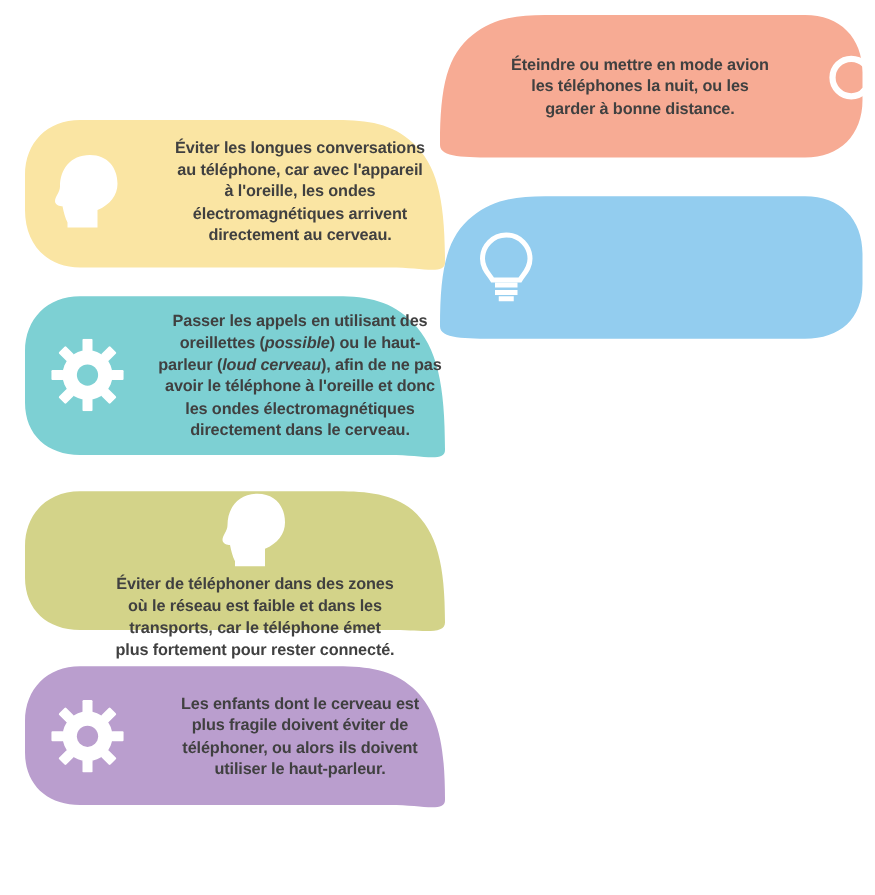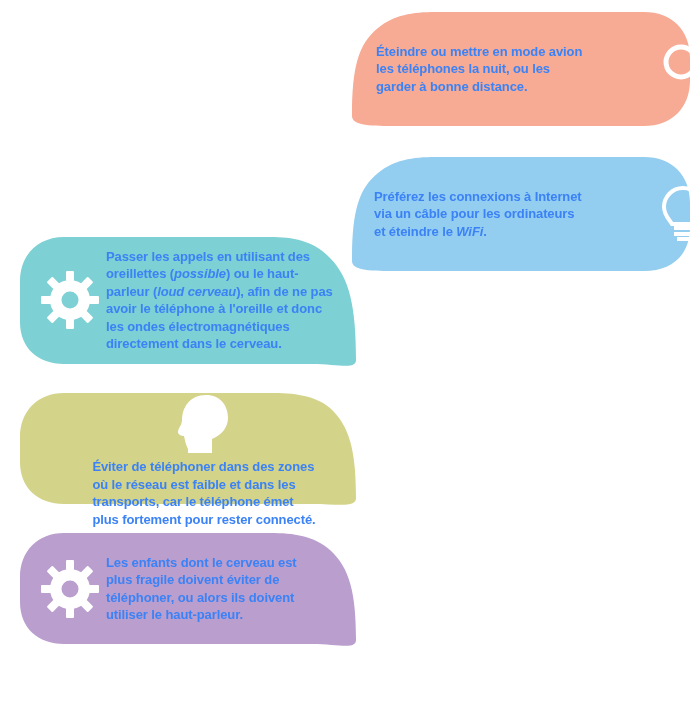--- a/index.html
+++ b/index.html
@@ -34,24 +34,25 @@
   }
   .bubble-content {
     position: absolute;
     left: 0;
     top: 0;
     width: 100%;
     display: flex;
     align-items: center;
   }
   .bubble-text {
-    color: #3b82f6;
+    color: #404040;
     font-weight: bold;
     font-size: 13px;
     line-height: 17.5px;
+    text-align: center;
     letter-spacing: -0.1px;
     white-space: pre-line;
   }
   .bubble-text em {
     font-style: italic;
   }
   .bubble-icon {
     flex: 0 0 auto;
     display: flex;
     align-items: center;
@@ -90,28 +91,42 @@
     </svg>
     <div class="bubble-content" style="height:118px; padding:0 20px 0 22px;">
       <div class="bubble-icon" style="width:62px; height:62px;">
         <svg width="44" height="58" viewBox="0 0 44 58">
           <path d="M 22 3 C 11 3 3 12 3 22 C 3 30 8 34 11 39 L 33 39 C 36 34 41 30 41 22 C 41 12 33 3 22 3 Z" fill="none" stroke="#ffffff" stroke-width="4"></path>
           <rect x="13" y="41" width="18" height="4" fill="#ffffff"></rect>
           <rect x="13" y="47" width="18" height="4" fill="#ffffff"></rect>
           <rect x="16" y="52" width="12" height="4" fill="#ffffff"></rect>
         </svg>
       </div>
-      <div class="bubble-text" style="flex:1 1 auto; padding-right:4px;">Préférez les connexions à Internet
-via un câble pour les ordinateurs
-et éteindre le <em>WiFi</em>.</div>
-    </div>
-  </div>
-
-
-
+    </div>
+  </div>
+
+
+
+  <div class="bubble left" style="left:16px; top:90px; width:340px; height:136px;">
+    <svg class="bubble-shape" viewBox="0 0 340 136" preserveAspectRatio="none">
+      <path d="M 340 120 C 340 70 334 42 314 24 C 298 9 278 6 254 6 L 48 6 C 22 6 4 24 4 50 L 4 78 C 4 106 22 124 48 124 L 296 124 C 322 124 340 130 340 120 Z" fill="#FAE5A3"></path>
+    </svg>
+    <div class="bubble-content" style="height:126px; padding:0 26px 0 18px;">
+      <div class="bubble-icon" style="width:72px; height:70px;">
+        <svg width="56" height="62" viewBox="0 0 56 62">
+          <path d="M 30 2 C 14 2 6 14 6 27 C 6 32 2 35 2 39 C 2 42 6 43 8 43 C 9 48 10 52 12 56 L 12 60 L 36 60 L 36 46 C 46 42 52 34 52 25 C 52 12 44 2 30 2 Z" fill="#ffffff"></path>
+        </svg>
+      </div>
+      <div class="bubble-text" style="flex:1 1 auto;">Éviter les longues conversations
+au téléphone, car avec l'appareil
+à l'oreille, les ondes
+électromagnétiques arrivent
+directement au cerveau.</div>
+    </div>
+  </div>
 
   <div class="bubble left" style="left:16px; top:230px; width:340px; height:146px;text-decoration:underline;">
     <svg class="bubble-shape" viewBox="0 0 340 146" preserveAspectRatio="none">
       <path d="M 340 130 C 340 78 334 48 314 28 C 298 11 278 7 254 7 L 48 7 C 22 7 4 25 4 51 L 4 92 C 4 118 22 134 48 134 L 296 134 C 322 134 340 140 340 130 Z" fill="#7DD0D3"></path>
     </svg>
     <div class="bubble-content" style="height:140px; padding:0 22px 0 18px;">
       <div class="bubble-icon" style="width:72px; height:70px;">
         <svg width="58" height="58" viewBox="0 0 58 58">
           <g fill="#ffffff">
             <circle cx="29" cy="29" r="20"></circle>

